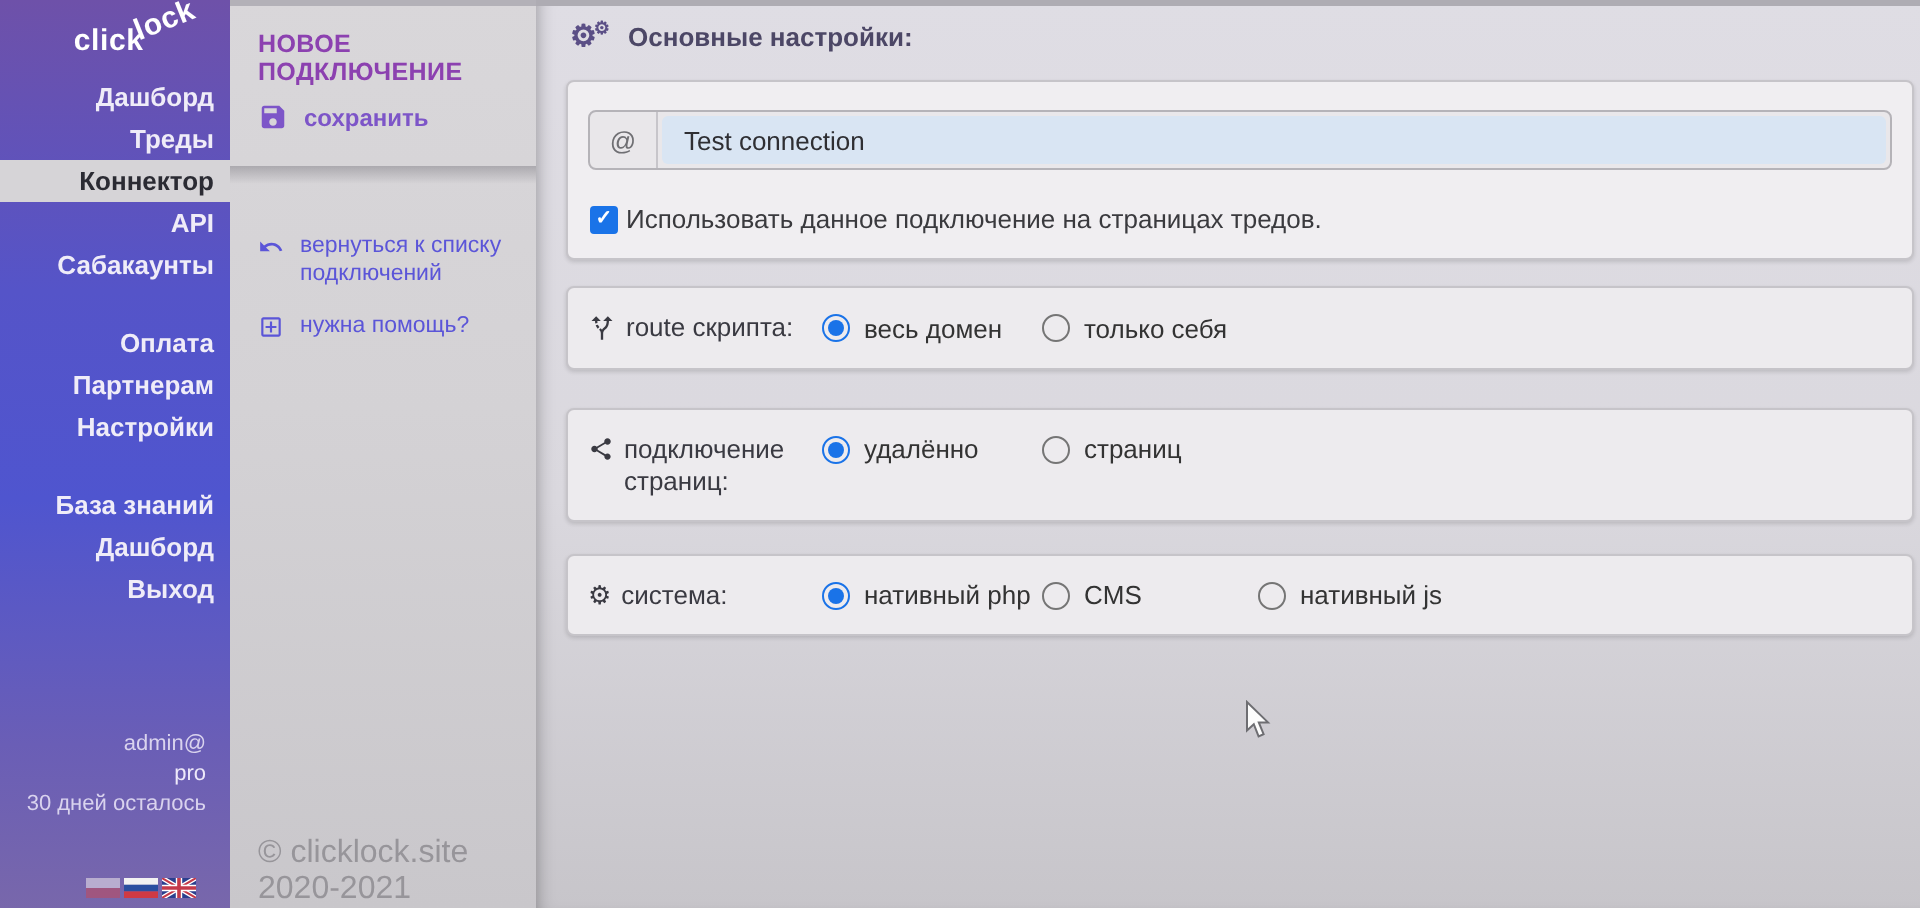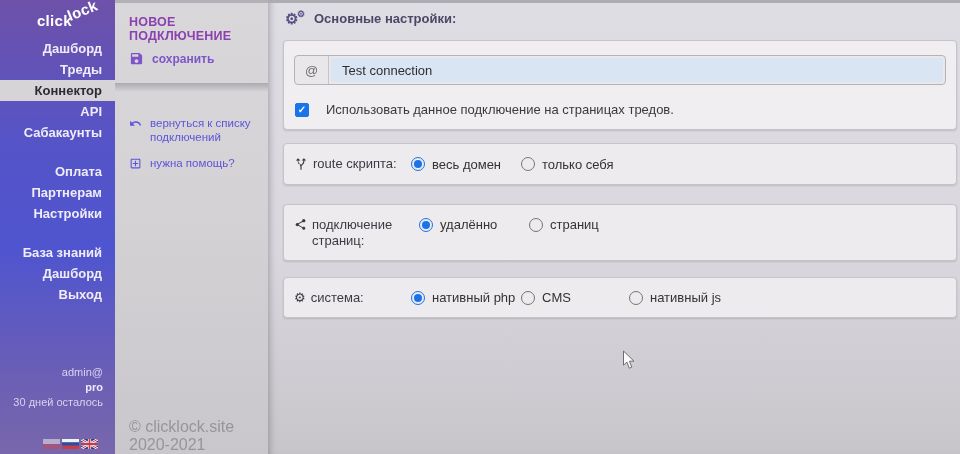--- a/index.html
+++ b/index.html
@@ -6,26 +6,26 @@
   html,body { width:960px; height:454px; overflow:hidden; }
   body { font-family:"Liberation Sans", sans-serif; font-size:13px; background:#c8c6cb; }
   .app { position:relative; display:flex; width:960px; height:454px; }
 
   
   .sidebar { position:relative; width:115px; flex:0 0 115px; height:454px;
     background:linear-gradient(180deg,#6e51a9 0%,#5554c8 32%,#4f55cf 55%,#6a5eb6 82%,#7867ab 100%); }
   .logo { text-align:right; padding:12px 12px 0 0; color:#fff; font-weight:bold; font-size:15px; letter-spacing:.3px; }
   .logo .lock { display:inline-block; transform:rotate(-22deg) translate(1px,-5px); transform-origin:left bottom; }
   .nav { margin-top:9px; }
-  .nav-item { height:21px; line-height:21px; text-align:right; padding-right:13px;
+  .nav-item { height:21px; line-height:21px; text-align:right; padding-right:8px;
     color:#efecf8; font-weight:600; font-size:13px; cursor:pointer; }
   .nav-item.active { background:#d6d4d7; color:#2b2b33; }
   .nav-gap { height:18px; }
   .account { position:absolute; right:12px; bottom:44px; text-align:right; color:#d9d3ee; font-size:11px; line-height:15px; }
-  .account .pro { font-weight:bold; color:#eee9fa; }
+  .account .pro { font-weight:normal; color:#eee9fa; }
   .flags { position:absolute; left:43px; bottom:5px; display:flex; gap:2px; }
   .flag { width:17px; height:10px; display:block; }
   .flag-pl { opacity:.55; }
 
   
   .submenu { position:relative; width:153px; flex:0 0 153px; height:454px;
     background:linear-gradient(180deg,#d9d7da 0%,#d4d2d5 45%,#c9c7cb 100%); }
   .submenu::before { content:""; display:block; height:3px; background:#b3b1b8; }
   .submenu-title { padding:12px 0 0 14px; color:#8c41b0; font-weight:bold; font-size:12.5px; letter-spacing:.2px; }
   .save-row { display:flex; align-items:center; gap:8px; margin:8px 0 0 14px; color:#7d55c8; font-weight:bold; font-size:12px; cursor:pointer; }
@@ -55,28 +55,28 @@
   .card3 { top:204px; height:57px; }
   .card4 { top:277px; height:41px; }
 
   .input-group { display:flex; align-items:stretch; height:30px; margin:14px 10px 0 10px;
     border:1px solid #b5b3b8; border-radius:4px; background:#e9e7ea; overflow:hidden; }
   .input-prefix { width:34px; display:flex; align-items:center; justify-content:center;
     color:#6f6f73; font-size:13px; border-right:1px solid #c7c5ca; }
   .input-field { flex:1; margin:2px; border:none; outline:none; background:#d9e5f3;
     border-radius:3px; padding:0 11px; font-size:13px; color:#2f2f33; font-family:inherit; }
 
-  .checkbox-row { display:flex; align-items:center; gap:17px; margin:17px 0 0 11px; color:#3a3a3e; }
+  .checkbox-row { display:flex; align-items:center; gap:4px; margin:17px 0 0 11px; color:#3a3a3e; }
   .checkbox { width:14px; height:14px; border:1.5px solid #888; border-radius:2px; background:#fff;
     display:flex; align-items:center; justify-content:center; cursor:pointer; }
   .checkbox.on { background:#1a73e8; border-color:#1a73e8; }
   .checkbox.on::after { content:"✓"; color:#fff; font-size:10px; font-weight:bold; line-height:1; }
 
   .option-row { display:flex; align-items:center; height:100%; padding-left:10px; }
-  .card3 .option-row { align-items:flex-start; padding-top:12px; height:auto;gap:8px; }
+  .card3 .option-row { align-items:flex-start; padding-top:12px; height:auto; }
   .row-label { display:flex; align-items:flex-start; gap:5px; width:117px; color:#3a3a42; line-height:16px; }
   .row-icon { flex:0 0 auto; margin-top:1px; color:#3a3a42; }
   .options { display:flex; align-items:flex-start; }
   .option { display:flex; align-items:center; gap:7px; cursor:pointer; }
   .opt-1 { width:110px; }
   .opt-2 { width:108px; }
   .option-label { color:#333; font-size:13px; }
   .radio { width:14px; height:14px; border:1.5px solid #757575; border-radius:50%; background:transparent; position:relative; flex:0 0 auto; }
   .radio.on { border-color:#1a73e8; }
   .radio.on::after { content:""; position:absolute; inset:2px; background:#1a73e8; border-radius:50%; }

